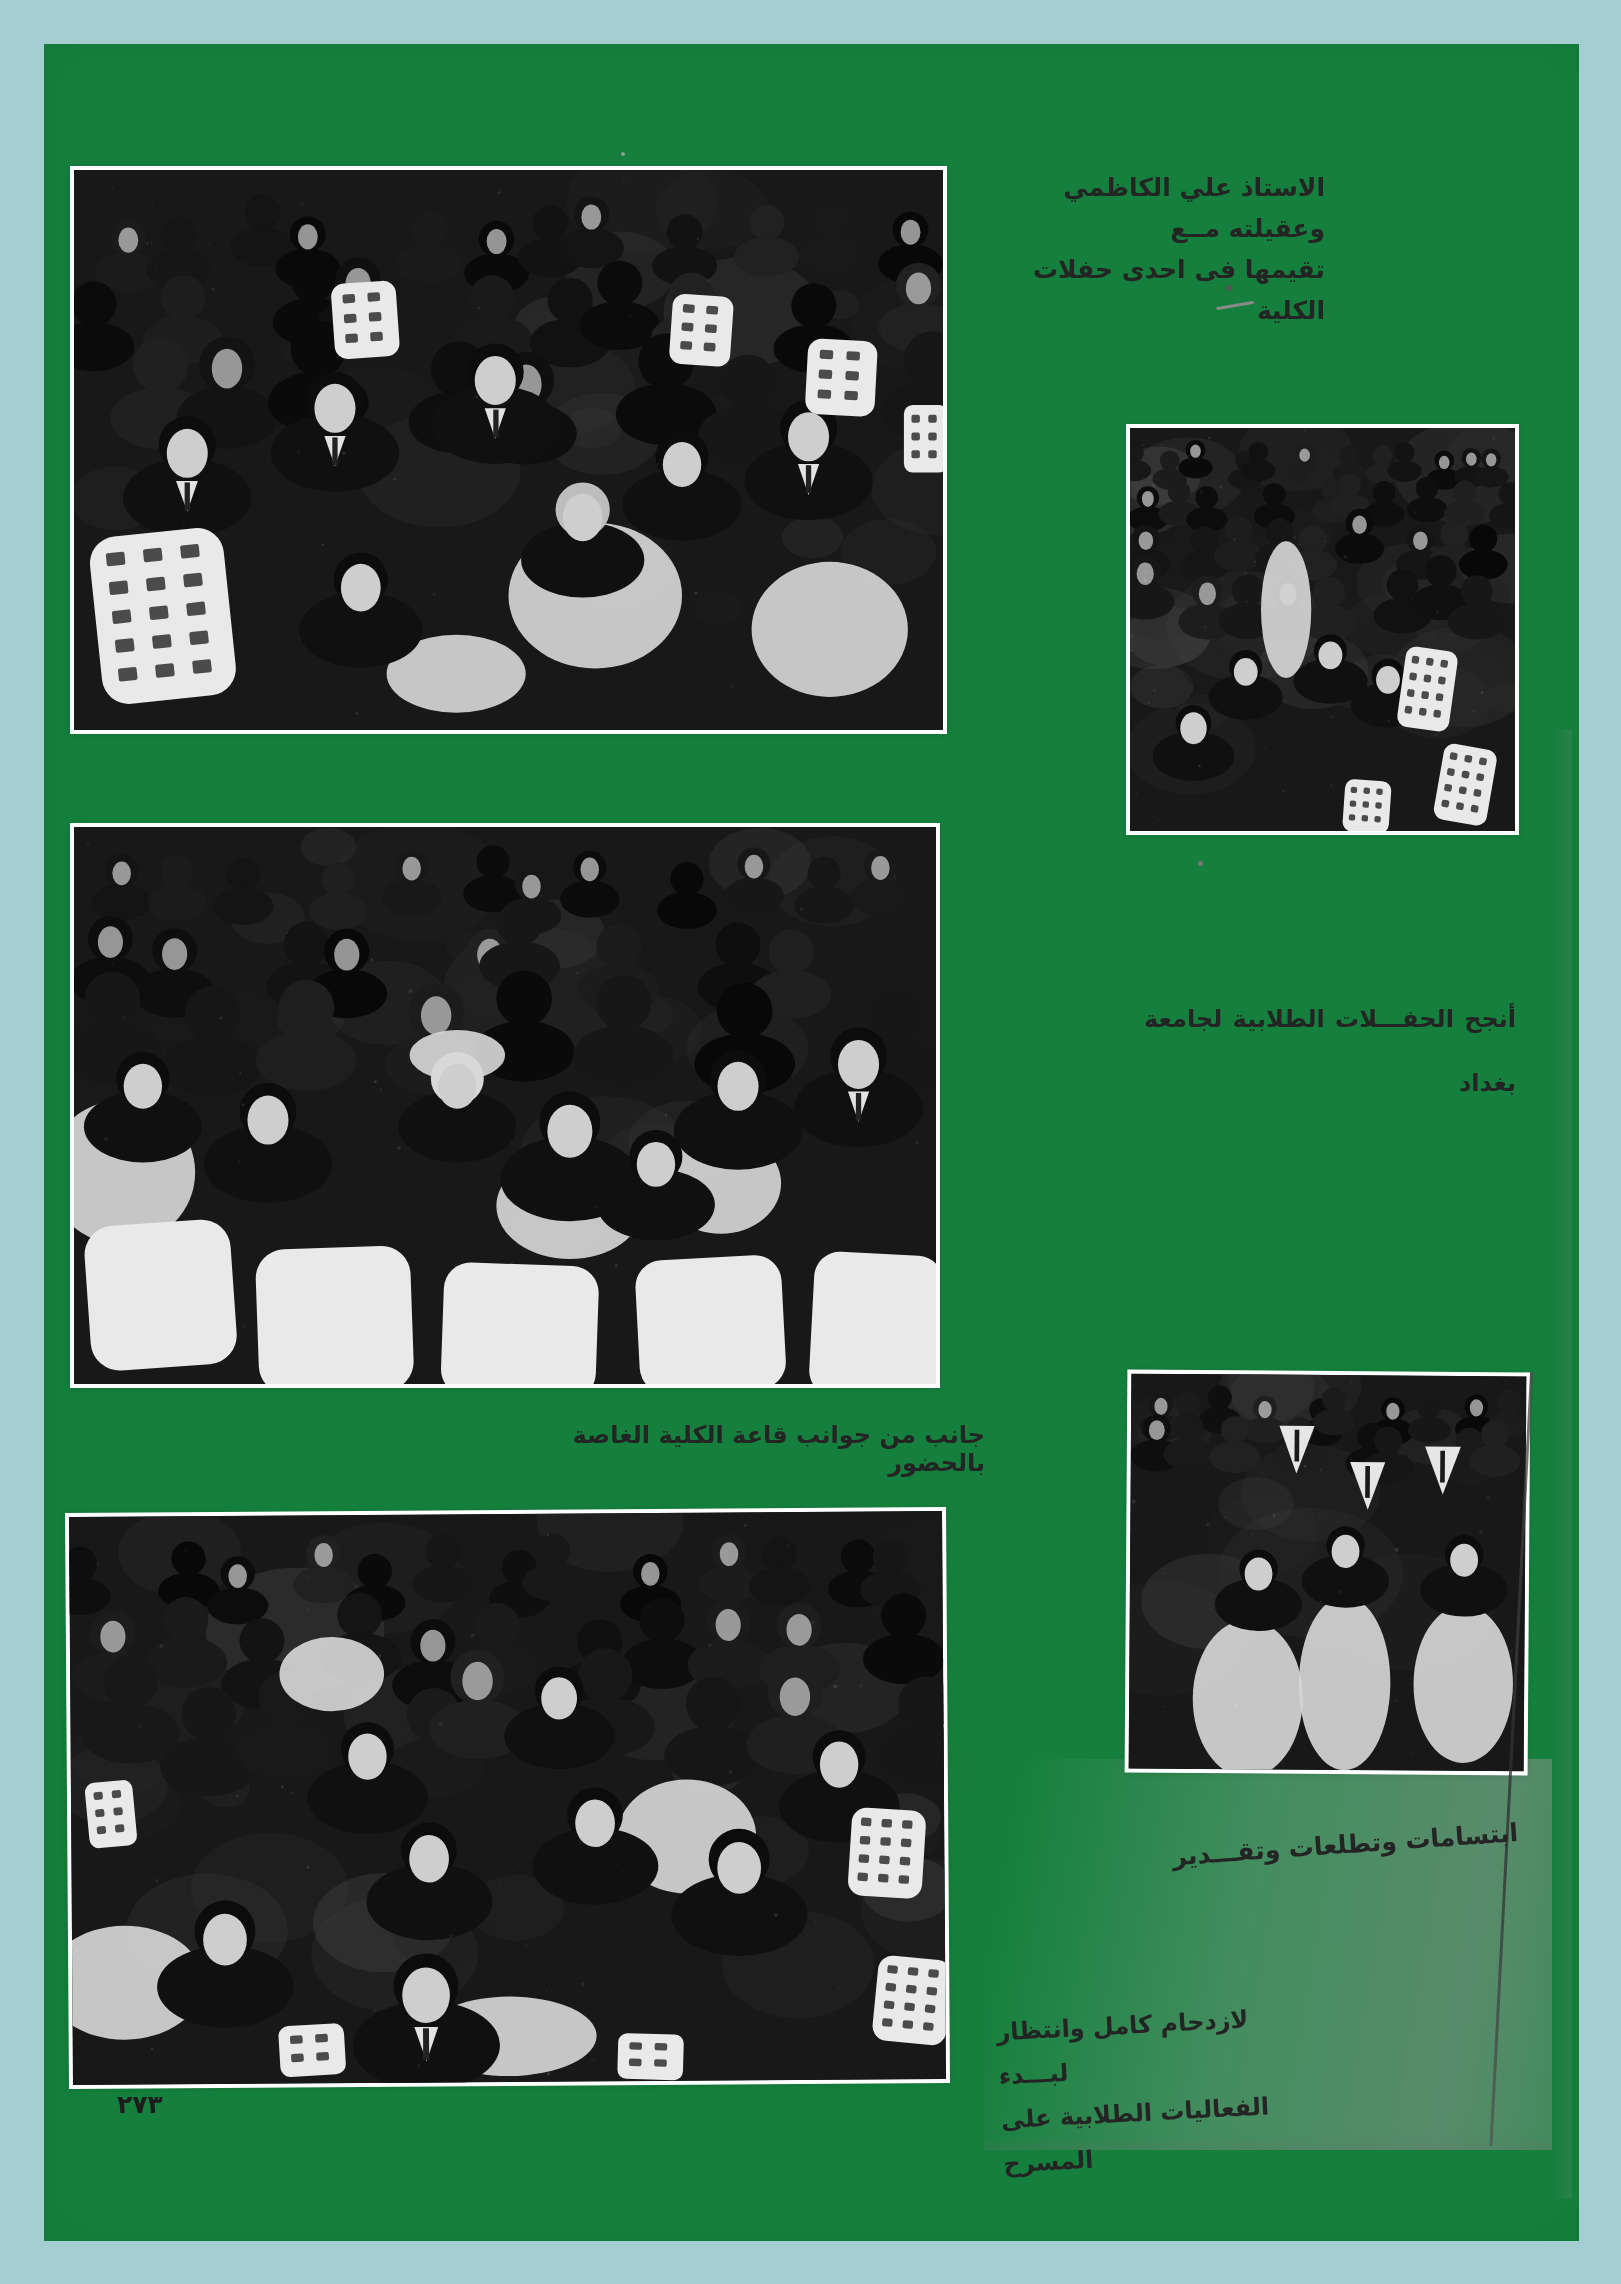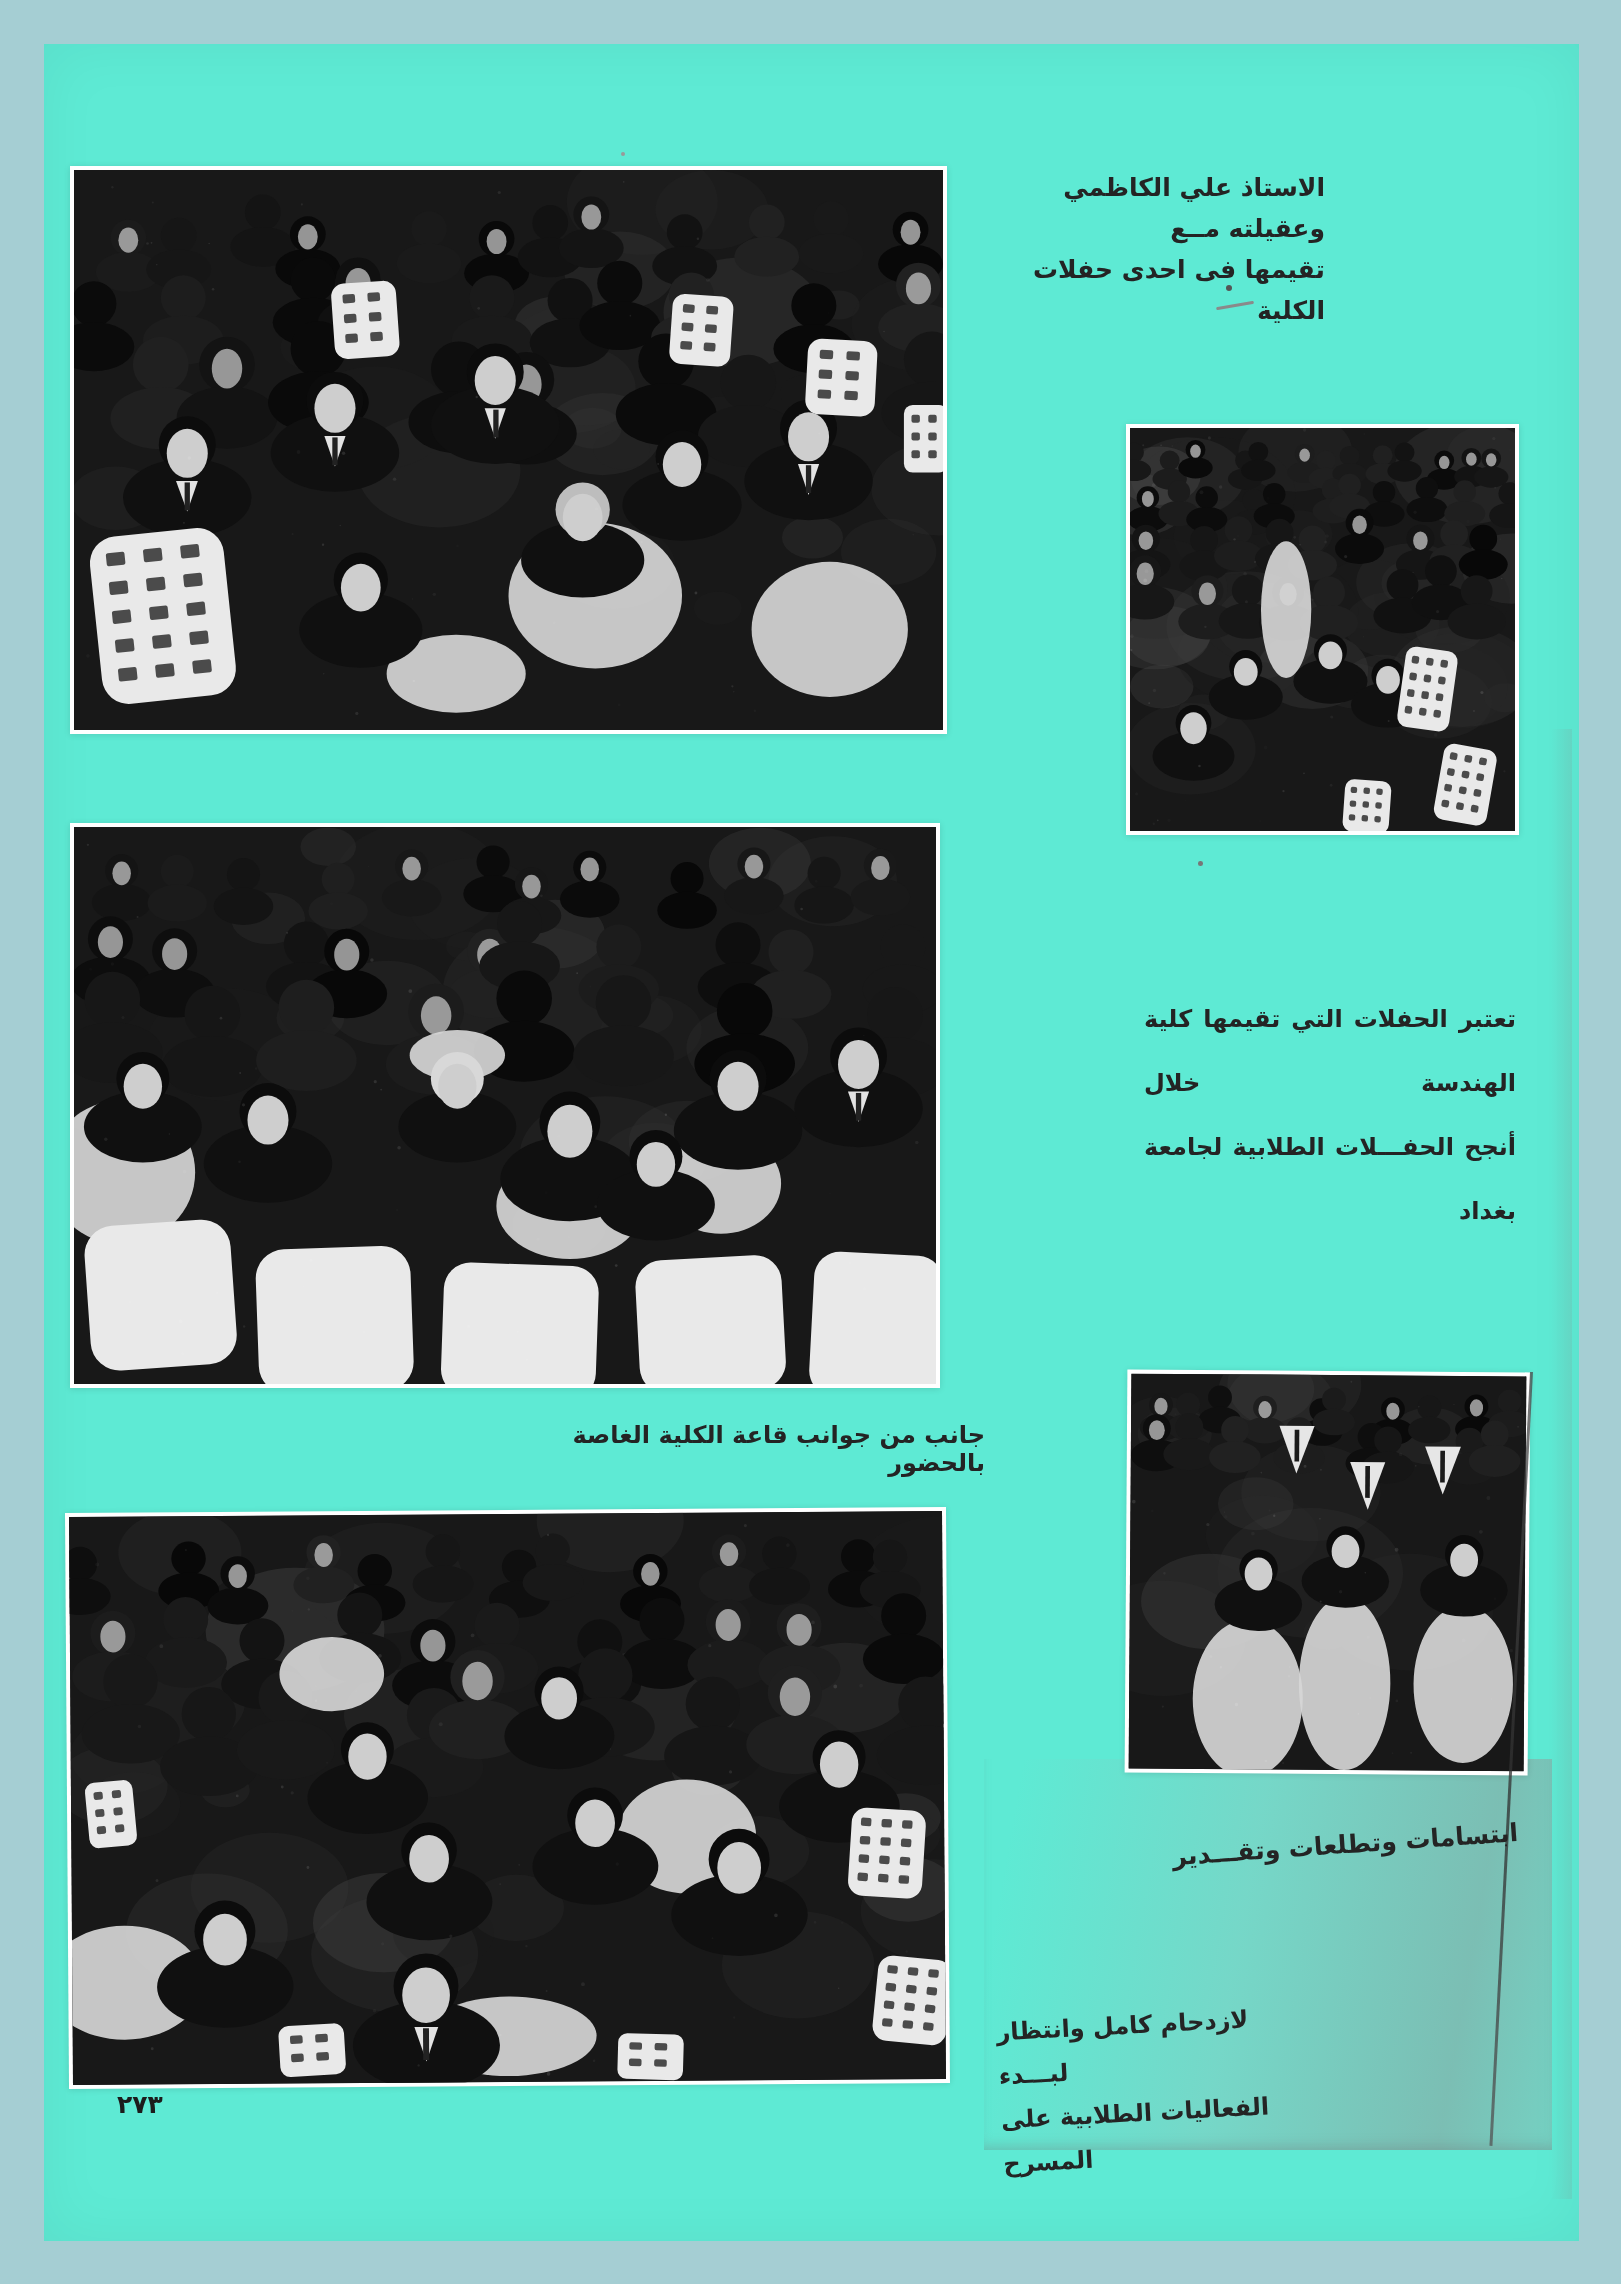--- a/index.html
+++ b/index.html
@@ -1,18 +1,18 @@
 <!DOCTYPE html>
 <html lang="ar" style="font-size:10.6px"><head>
 <meta charset="utf-8">
 <style>
   html,body{margin:0;padding:0;background:#a5ced3;}
   .stage{position:relative;width:1622px;height:2284px;background:#a5ced3;overflow:hidden;
          font-family:"DejaVu Sans",sans-serif;}
-  .paper{position:absolute;left:44px;top:44px;width:1535px;height:2197px;background:#5eead4;
+  .paper{position:absolute;left:44px;top:44px;width:1535px;height:2197px;background:#15803d;
          box-shadow:inset 0 0 60px rgba(0,0,0,.05);}
   .photo{position:absolute;background:#141414;margin:0;padding:0;
          box-shadow:0 0 0 4px #ffffff,0 0.7px 6.6px 4px rgba(0,0,0,.12);}
   .photo svg{display:block;width:100%;height:100%;}
   .cap{position:absolute;color:#242424;font-weight:700;direction:rtl;}
   .cap .ln{display:block;}
   .just .ln{text-align:justify;text-align-last:justify;}
   #cap-professor{left:929px;top:123px;width:352px;font-size:25px;line-height:41px;text-align:right;}
   #para-parties{left:1100px;top:943px;width:372px;font-size:24px;line-height:64px;}
   #cap-hall-side{left:499px;top:1377px;width:414px;font-size:24px;text-align:right;margin-left:28px;}
@@ -1136,21 +1136,20 @@
           <circle cx="318" cy="327" r="2.6" fill="#fff" opacity="0.05"></circle>
         </svg>
       </figure>
 
     <div class="cap z4" id="cap-professor" lang="ar">
       <span class="ln">الاستاذ علي الكاظمي وعقيلته مــع</span>
       <span class="ln">تقيمها فى احدى حفلات الكلية</span>
     </div>
 
     <div class="cap just z4" id="para-parties" lang="ar">
-      <span class="ln">تعتبر الحفلات التي تقيمها كلية الهندسة خلال</span>
       <span class="ln">أنجح الحفـــلات الطلابية لجامعة بغداد</span>
     </div>
 
     <div class="cap z4" id="cap-hall-side" lang="ar">جانب من جوانب قاعة الكلية الغاصة بالحضور</div>
 
     <div class="cap z4" id="cap-smiles" lang="ar">ابتسامات وتطلعات وتقـــدير</div>
 
     <div class="cap z4" id="para-crowding" lang="ar">
       <span class="ln">لازدحام كامل وانتظار لبـــدء</span>
       <span class="ln">الفعاليات الطلابية على المسرح</span>

